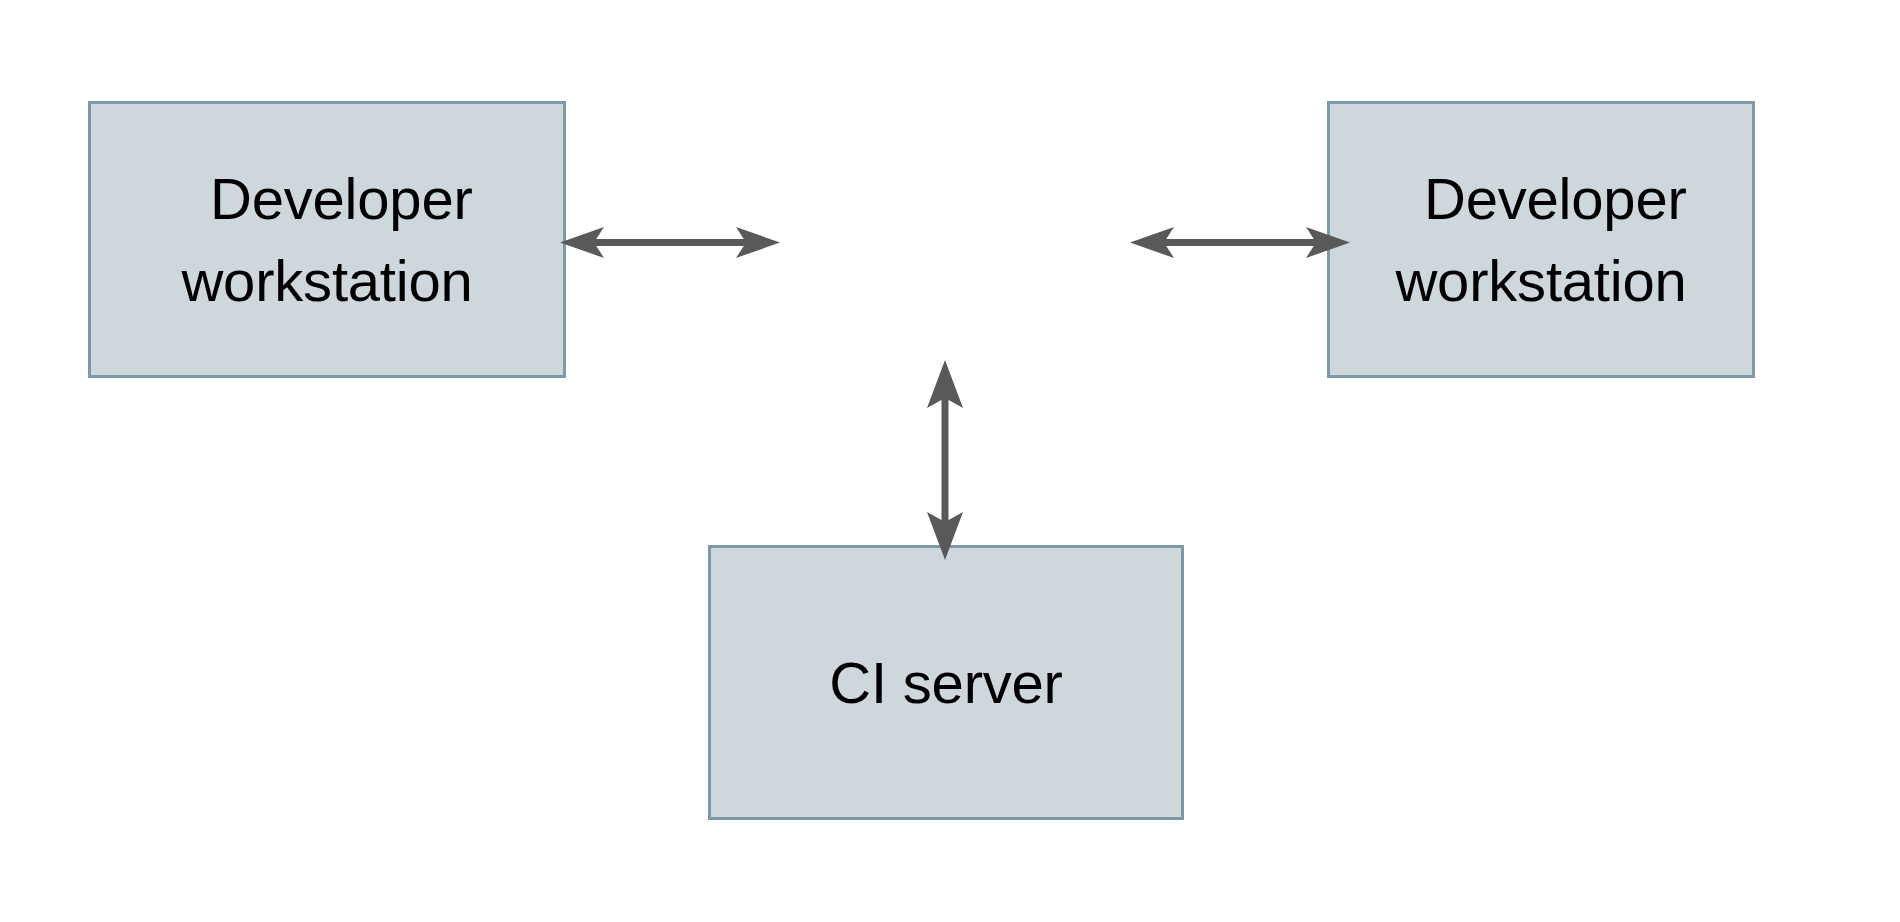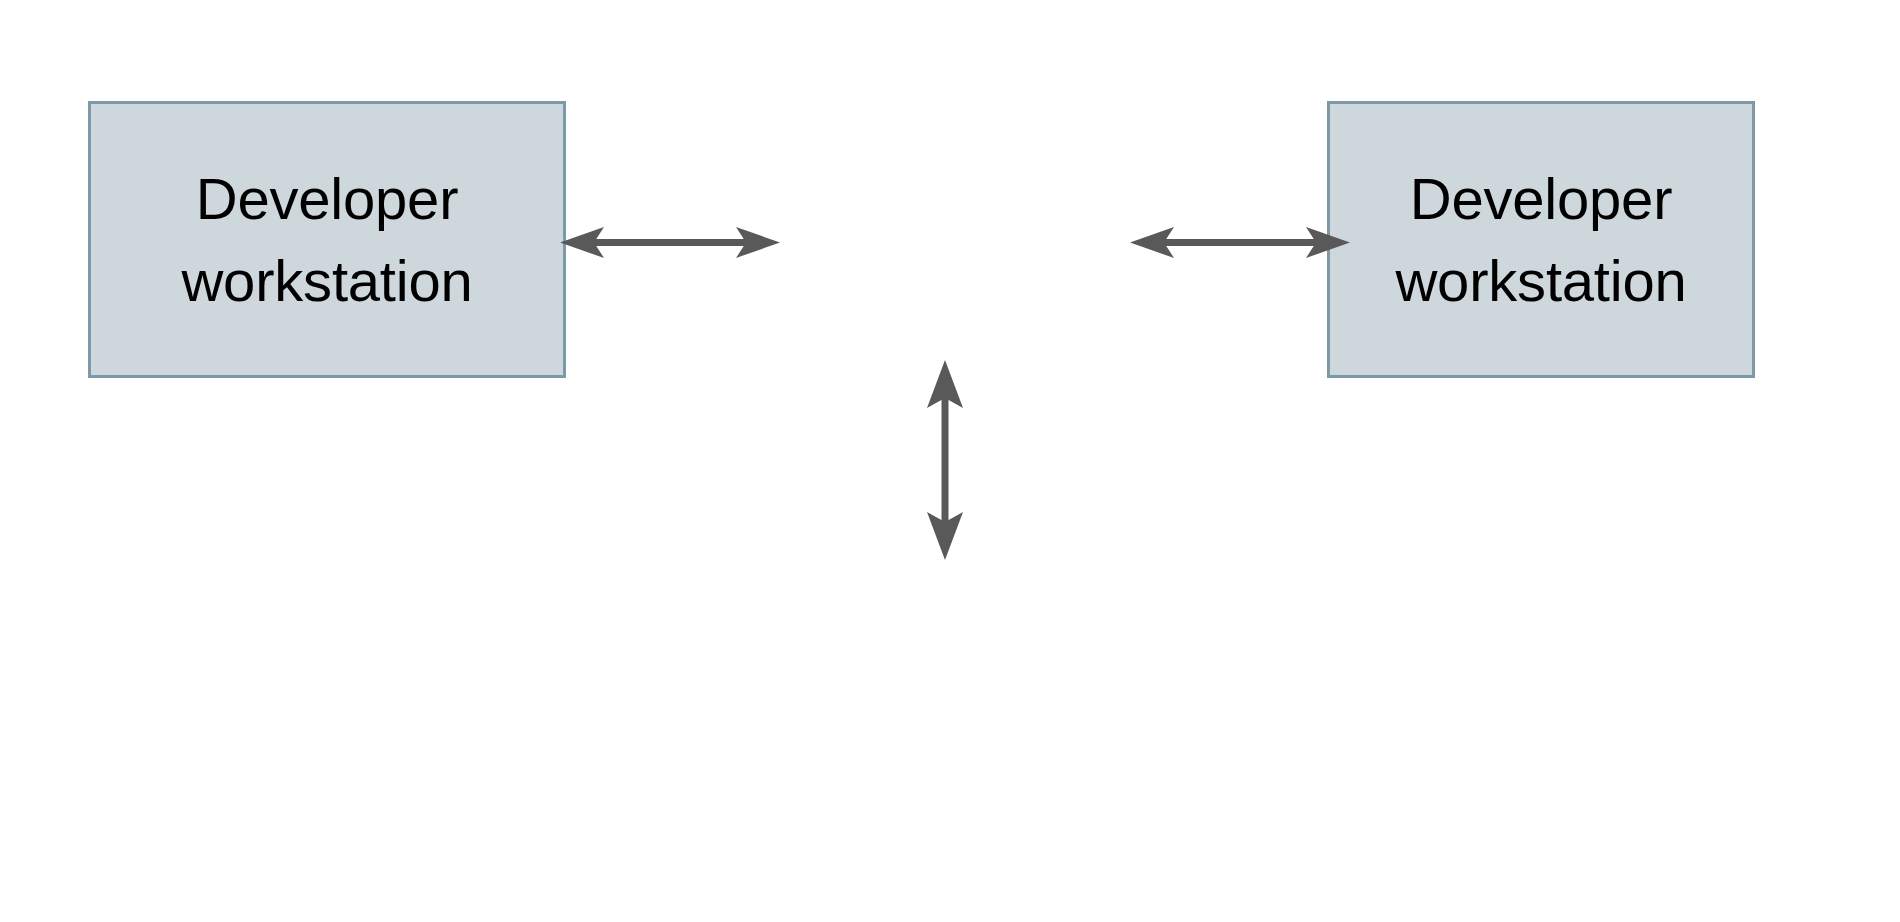--- a/index.html
+++ b/index.html
@@ -30,20 +30,21 @@
     text-align: center;
   }
   .node-label {
     font-size: 58px;
     line-height: 82px;
     color: #000000;
     font-weight: 400;
     letter-spacing: -0.2px;
     white-space: pre-line;
     padding: 0 6px;
+    text-align: right;
   }
   #node-dev-left  { left: 88px;  top: 101px; width: 478px; height: 277px; }
   #node-shared    { left: 707px; top: 101px; width: 476px; height: 277px; }
   #node-dev-right { left: 1327px;top: 101px; width: 428px; height: 277px; }
   #node-ci        { left: 708px; top: 545px; width: 476px; height: 275px; }
 
   .connector {
     position: absolute;
     overflow: visible;
   }
@@ -60,20 +61,23 @@
     <div class="node-label">Developer
 workstation</div>
   </div>
 
 
   <div class="node" id="node-dev-right">
     <div class="node-label">Developer
 workstation</div>
   </div>
 
+  <div class="node" id="node-ci">
+    <div class="node-label">CI server</div>
+  </div>
 
   <svg class="connector" id="conn-left" viewBox="0 0 220 75">
     <g>
       <line x1="26" y1="37.5" x2="194" y2="37.5" stroke="#595959" stroke-width="7"></line>
       <path d="M 0 37.5 L 44 22 L 34 37.5 L 44 53 Z" fill="#595959"></path>
       <path d="M 220 37.5 L 176 22 L 186 37.5 L 176 53 Z" fill="#595959"></path>
     </g>
   </svg>
 
   <svg class="connector" id="conn-right" viewBox="0 0 220 75">

